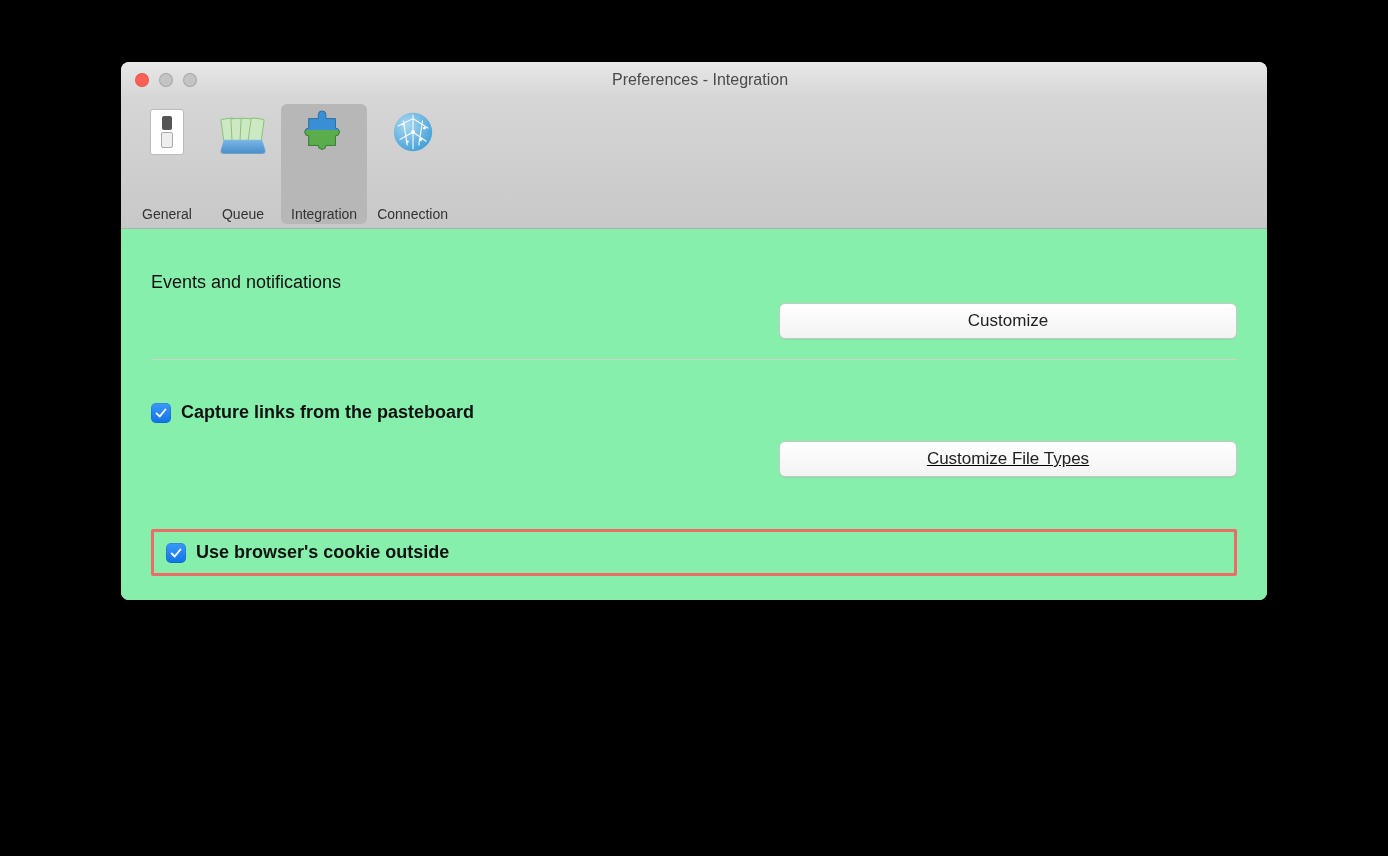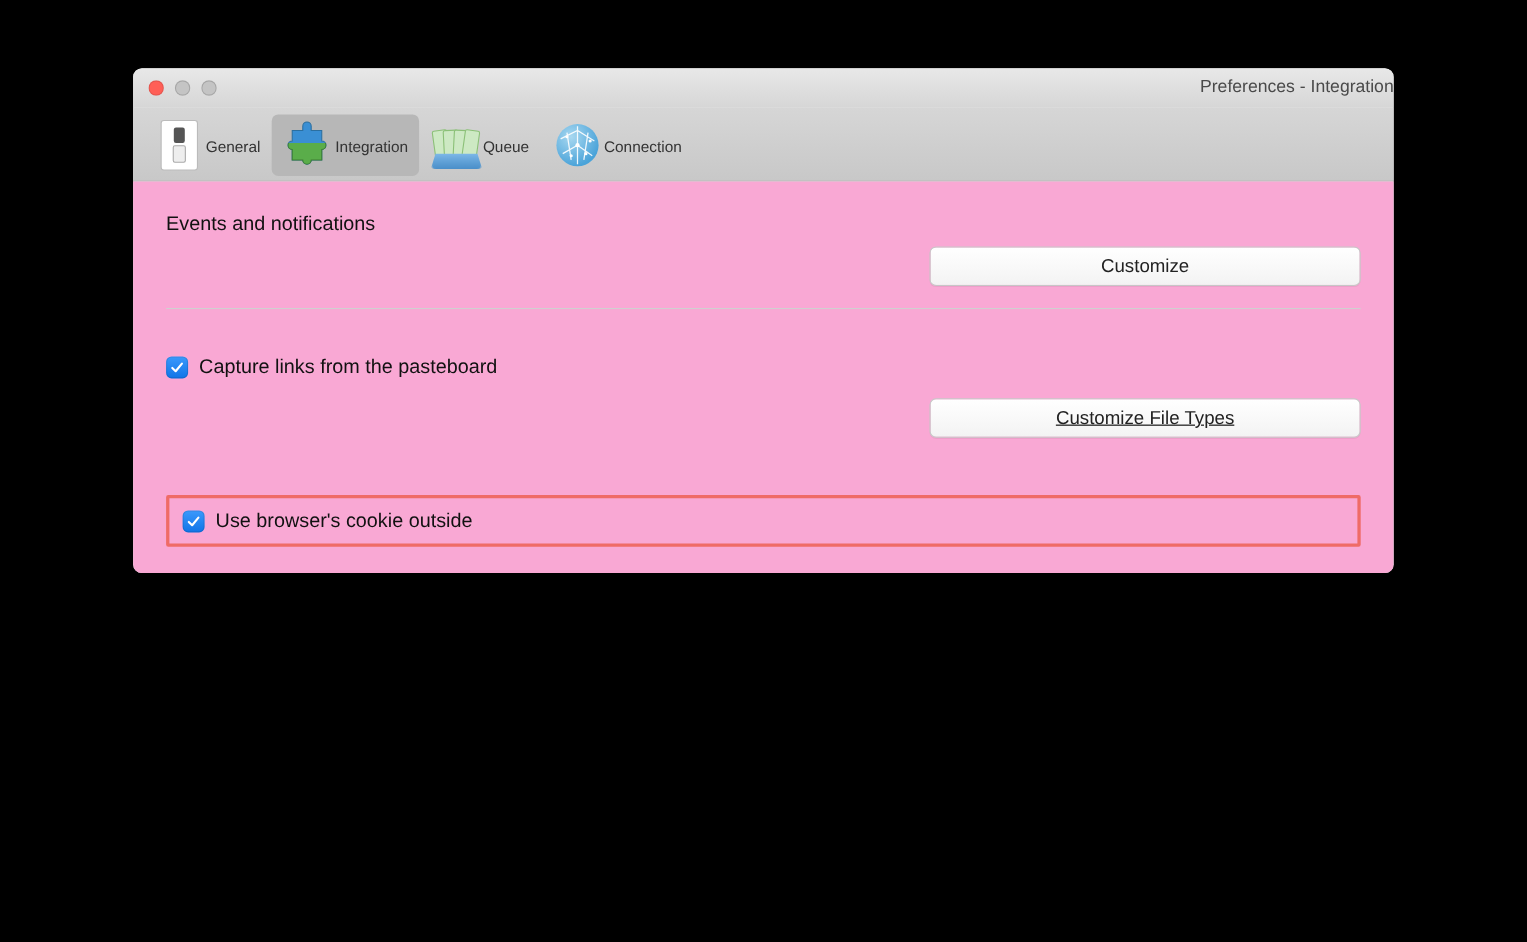--- a/index.html
+++ b/index.html
@@ -44,98 +44,101 @@
       height: 14px;
       border-radius: 50%;
     }
     .traffic-light.close { background: #ff5f57; border: 0.5px solid rgba(0,0,0,0.1); }
     .traffic-light.minimize { background: #c4c4c4; border: 0.5px solid rgba(0,0,0,0.15); }
     .traffic-light.maximize { background: #c4c4c4; border: 0.5px solid rgba(0,0,0,0.15); }
     .window-title {
       position: absolute;
       left: 12px;
       right: 0;
-      text-align: right;
+      text-align: center;
       font-size: 16px;
       color: #4a4a4a;
       pointer-events: none;
     }
     .toolbar {
       background: linear-gradient(to bottom, #d6d6d6, #c8c8c8);
       display: flex;
       padding: 6px 8px 4px 8px;
       border-bottom: 1px solid #b0b0b0;
     }
     .toolbar-item {
       display: flex;
+      flex-direction: column;
       align-items: center;
       justify-content: flex-end;
       padding: 4px 10px 2px 10px;
       border-radius: 6px;
       cursor: pointer;
       min-width: 76px;
+      gap: 48px;
     }
     .toolbar-item.active {
       background: #b7b7b7;
     }
     .toolbar-icon {
       width: 48px;
       height: 48px;
       display: flex;
       align-items: center;
       justify-content: center;
       margin-bottom: 2px;
     }
     .toolbar-label {
       font-size: 14px;
       color: #333;
     }
     .content {
-      padding: 0 30px 24px 30px;
-      background: #f9a8d4;
+      padding: 15px 30px 24px 30px;
+      background: #86efac;
     }
     .section {
       padding-top: 28px;
     }
     .section-header {
       font-size: 18px;
       color: #111;
       margin-bottom: 2px;
     }
     .section-sub {
       font-size: 16px;
       color: #333;
       margin-top: 2px;
     }
     .row-right {
       display: flex;
       justify-content: flex-end;
       margin-top: 10px;
     }
     .mac-button {
-      width: 392px;
+      width: 458px;
       height: 36px;
       background: linear-gradient(to bottom, #ffffff, #f3f3f3);
       border: 1px solid #c7c7c7;
       border-radius: 6px;
       font-size: 17px;
       color: #222;
       cursor: pointer;
       box-shadow: 0 1px 0 rgba(0,0,0,0.05);
     }
     .divider {
       height: 1px;
       background: #d0d0d0;
       margin-top: 20px;
     }
     .checkbox-row {
       display: flex;
       align-items: center;
       gap: 10px;
       margin-top: 14px;
+      font-weight: bold;
     }
     .mac-checkbox {
       width: 20px;
       height: 20px;
       border-radius: 5px;
       background: linear-gradient(to bottom, #3b99fc, #1074e7);
       display: flex;
       align-items: center;
       justify-content: center;
       flex-shrink: 0;
@@ -276,41 +279,41 @@
   <div class="toolbar">
 
     <div class="toolbar-item">
       <div class="toolbar-icon">
         <div class="icon-general"></div>
       </div>
       <span class="toolbar-label">General</span>
     </div>
 
 
-    <div class="toolbar-item active">
-      <div class="toolbar-icon icon-puzzle">
-        <svg viewBox="0 0 48 48">
-          <path d="M18 6 a4 4 0 0 1 8 0 v4 h10 v10 a4 4 0 0 1 0 8 v10 h-10 a4 4 0 0 1 -8 0 h-10 v-10 a4 4 0 0 1 0 -8 v-10 h10 z" fill="#3a8fd4" stroke="#2b6fa0" stroke-width="1"></path>
-          <path d="M18 6 a4 4 0 0 1 8 0 v4 h10 v10 a4 4 0 0 1 0 8 v10 h-10 a4 4 0 0 1 -8 0 h-10 v-10 a4 4 0 0 1 0 -8 v-10 h10 z" fill="#5aad4a" stroke="#3e7f33" stroke-width="1" transform="translate(0,0)" clip-path="inset(50% 0 0 0)"></path>
-        </svg>
-      </div>
-      <span class="toolbar-label">Integration</span>
-    </div>
-
     <div class="toolbar-item">
       <div class="toolbar-icon">
         <div class="icon-queue">
           <div class="queue-sheet qs1"></div>
           <div class="queue-sheet qs2"></div>
           <div class="queue-sheet qs3"></div>
           <div class="queue-sheet qs4"></div>
           <div class="queue-tray"></div>
         </div>
       </div>
       <span class="toolbar-label">Queue</span>
+    </div>
+
+    <div class="toolbar-item active">
+      <div class="toolbar-icon icon-puzzle">
+        <svg viewBox="0 0 48 48">
+          <path d="M18 6 a4 4 0 0 1 8 0 v4 h10 v10 a4 4 0 0 1 0 8 v10 h-10 a4 4 0 0 1 -8 0 h-10 v-10 a4 4 0 0 1 0 -8 v-10 h10 z" fill="#3a8fd4" stroke="#2b6fa0" stroke-width="1"></path>
+          <path d="M18 6 a4 4 0 0 1 8 0 v4 h10 v10 a4 4 0 0 1 0 8 v10 h-10 a4 4 0 0 1 -8 0 h-10 v-10 a4 4 0 0 1 0 -8 v-10 h10 z" fill="#5aad4a" stroke="#3e7f33" stroke-width="1" transform="translate(0,0)" clip-path="inset(50% 0 0 0)"></path>
+        </svg>
+      </div>
+      <span class="toolbar-label">Integration</span>
     </div>
 
     <div class="toolbar-item">
       <div class="toolbar-icon icon-globe">
         <svg viewBox="0 0 48 48">
           <defs>
             <radialGradient id="gg" cx="35%" cy="30%" r="70%">
               <stop offset="0%" stop-color="#a8d8f0"></stop>
               <stop offset="100%" stop-color="#4aa3d9"></stop>
             </radialGradient>

